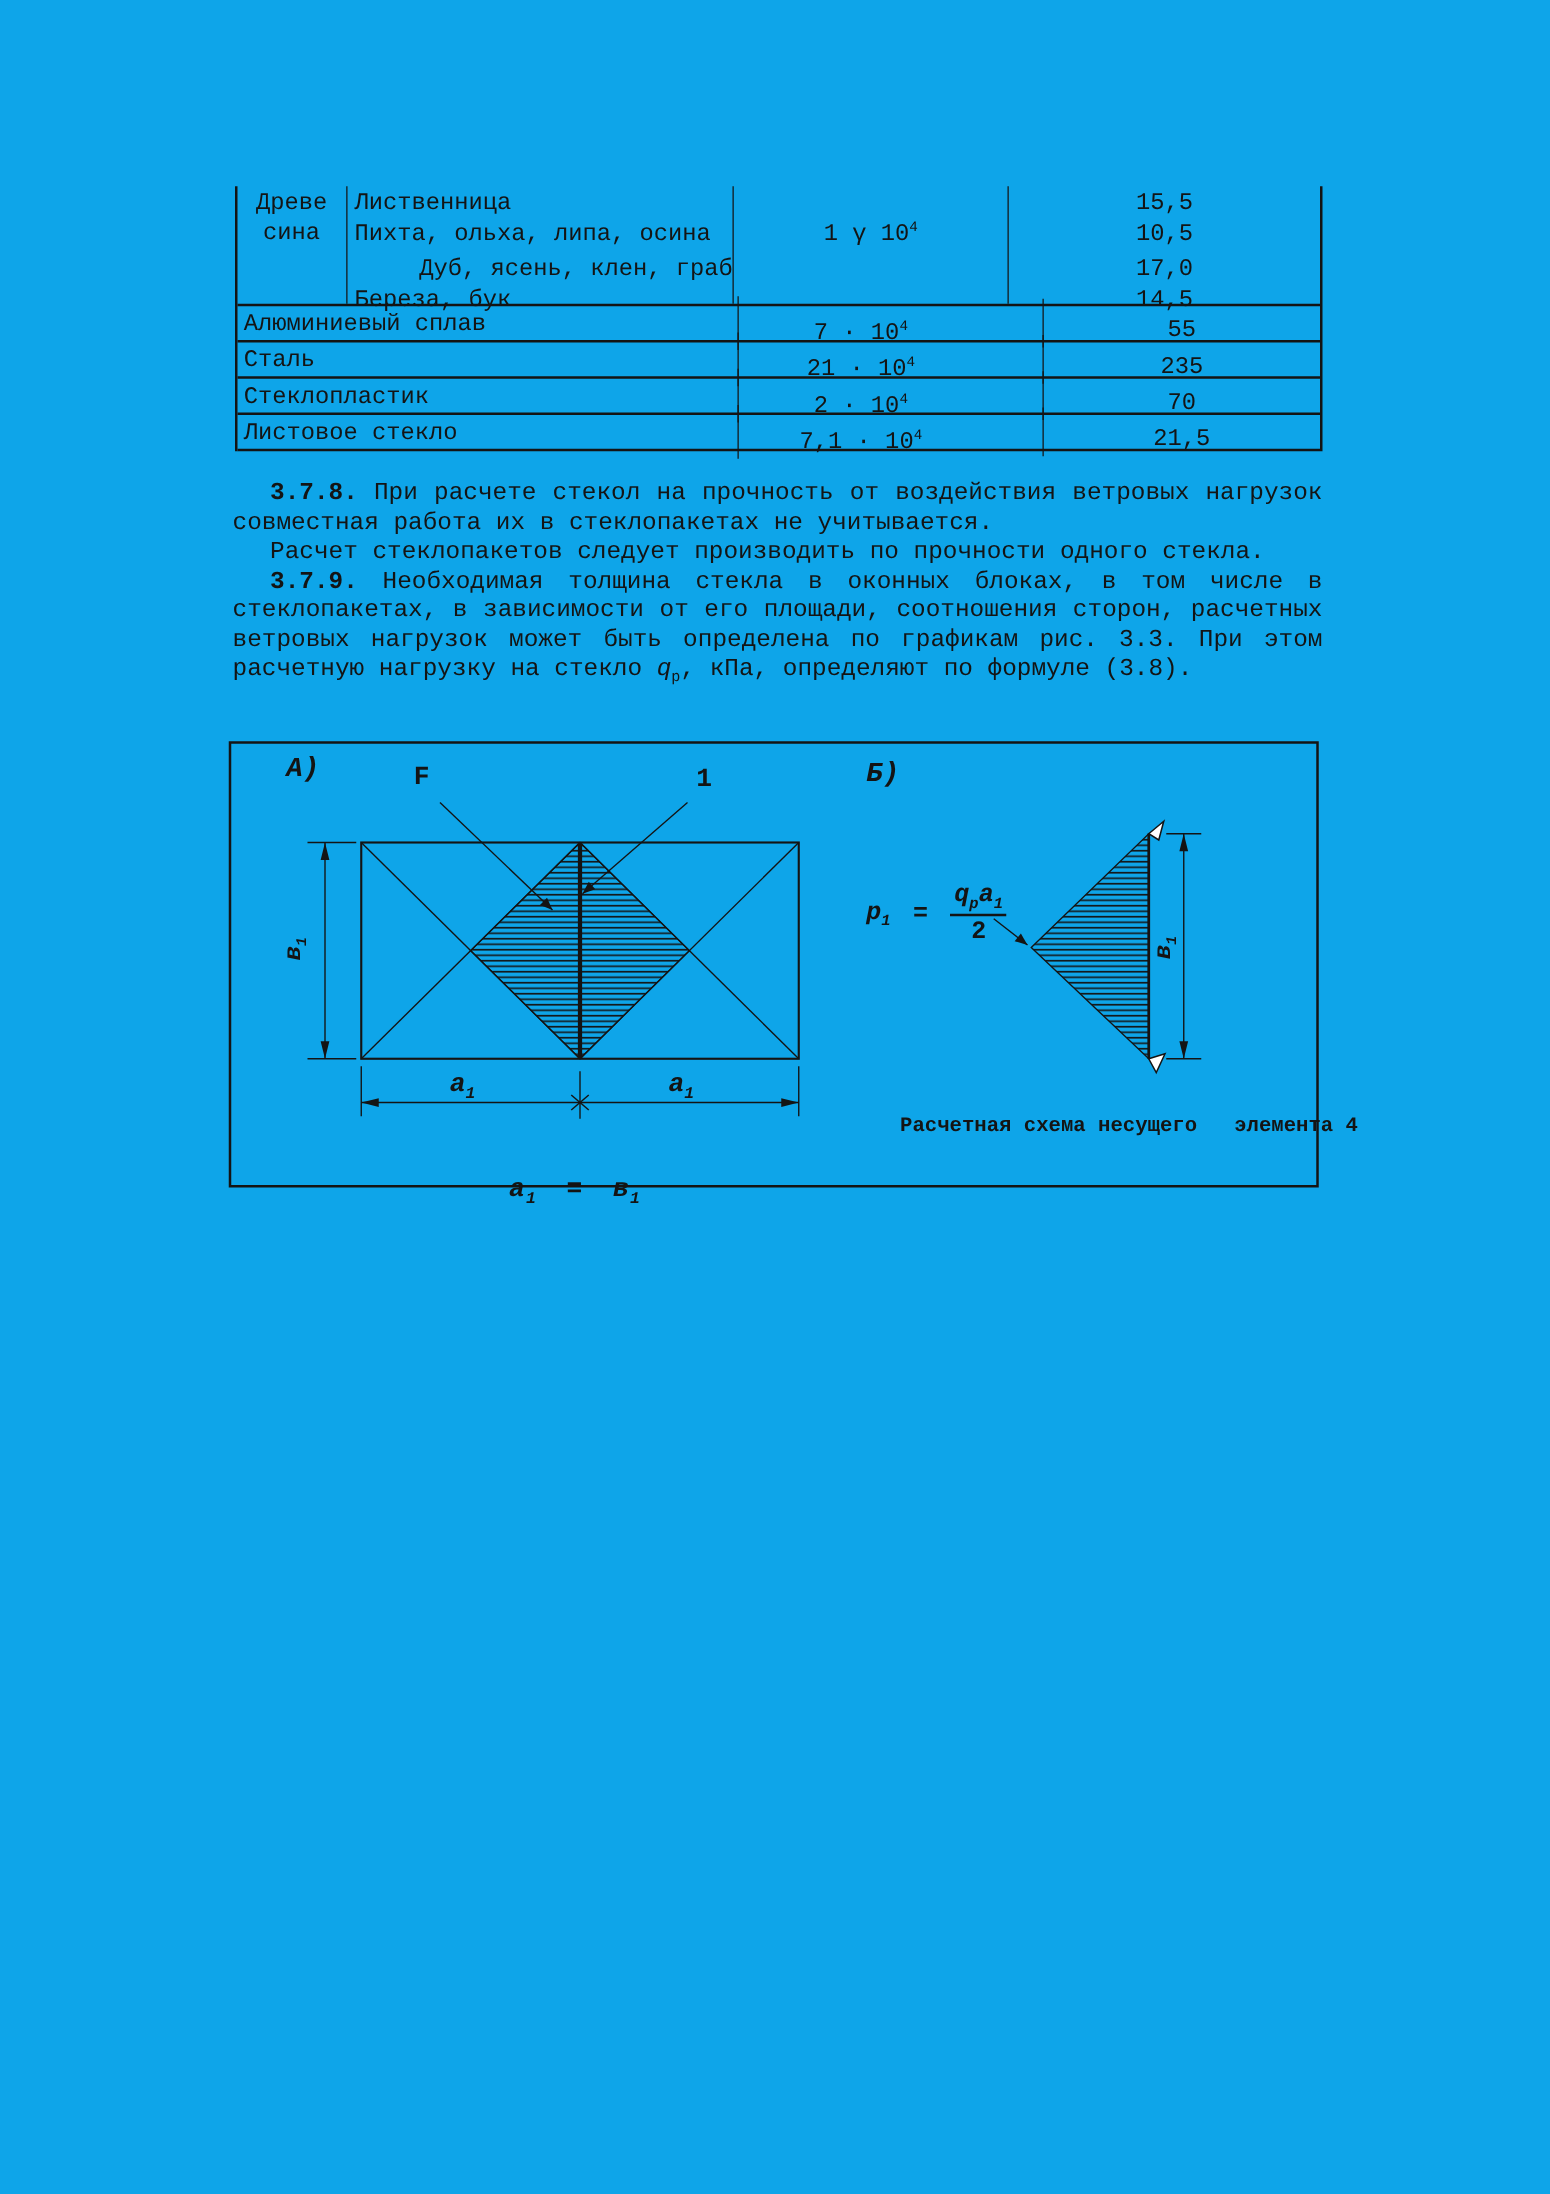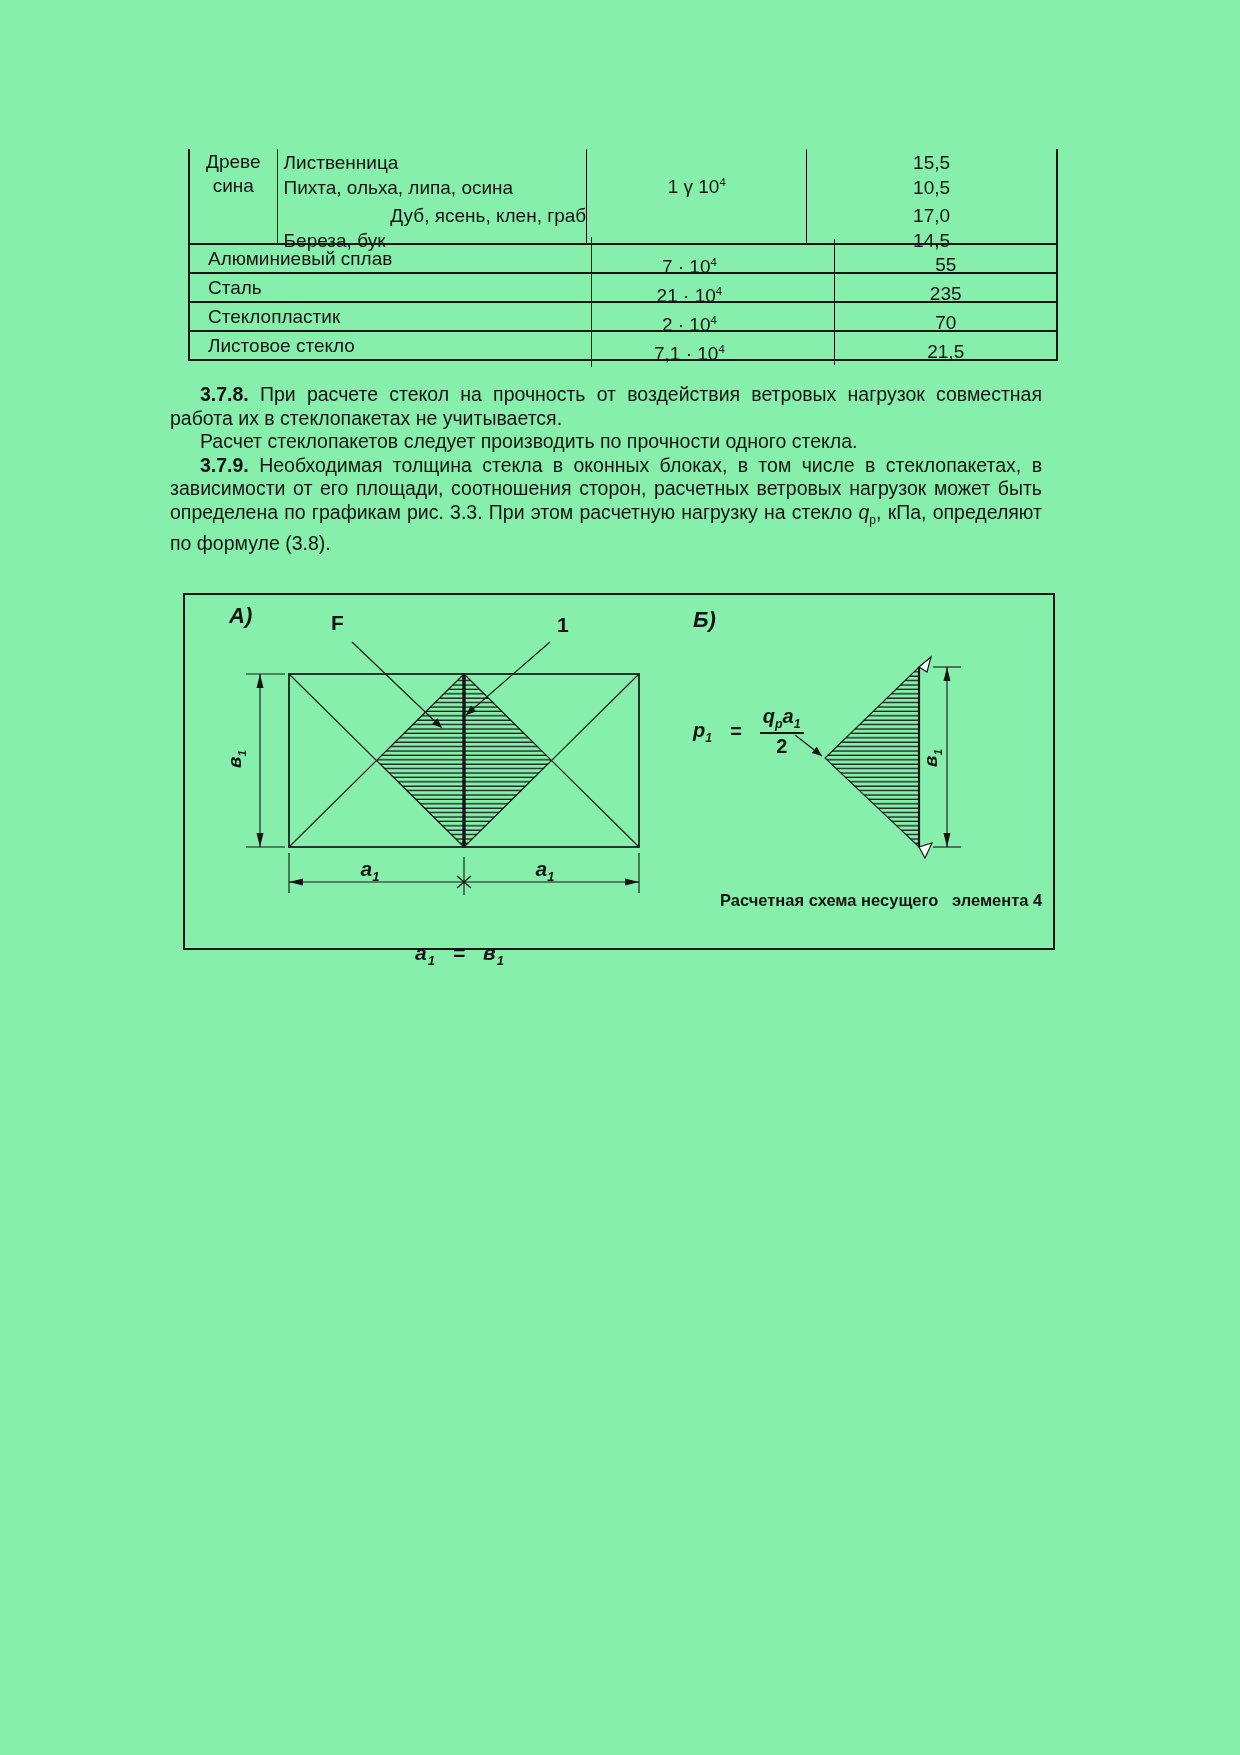--- a/index.html
+++ b/index.html
@@ -1,20 +1,20 @@
 <!DOCTYPE html>
 <html><head>
 <meta charset="utf-8">
 <style>
   html,body{margin:0;padding:0;background:#e8e8e8;}
   .page{
     position:relative;
     width:1240px;height:1755px;
-    background:#86efac;
-    font-family:Liberation Sans, sans-serif;
+    background:#0ea5e9;
+    font-family:Liberation Mono, monospace;
     color:#141414;
     overflow:hidden;
   }
 
   
   .doc-table{
     position:absolute;left:188px;top:149px;width:870px;
     border-left:2px solid #141414;border-right:2px solid #141414;
     box-sizing:border-box;
     font-size:19px;
@@ -23,28 +23,28 @@
   .t-row.wood{height:96px;}
   .t-row.simple{height:29px;align-items:center;}
   .cell{box-sizing:border-box;}
   .c-group{width:88px;border-right:1.5px solid #141414;text-align:center;line-height:24px;padding-top:1px;}
   .c-species{width:310px;padding-left:6px;line-height:25px;padding-top:1px;}
   .c-species .sp-line:nth-child(3){margin-top:3px;text-align:right;}
   .c-mod{width:221px;border-left:1.5px solid #141414;text-align:center;box-sizing:border-box;}
   .wood .c-mod{padding-top:27px;}
   .c-val{width:251px;border-left:1.5px solid #141414;text-align:center;line-height:25px;padding-top:1px;box-sizing:border-box;}
   .c-val .sp-line:nth-child(3){margin-top:3px;}
-  .c-mat{width:398px;padding-left:18px;}
+  .c-mat{width:398px;padding-left:5px;}
   .simple .c-mod,.simple .c-val{padding-top:12px;line-height:27px;margin-left:48px;}
   sup{font-size:0.6em;}
   sub{font-size:0.62em;}
 
   
   .text-block{
-    position:absolute;left:170px;top:383px;width:872px;
+    position:absolute;left:186px;top:383px;width:872px;
     font-size:19.5px;line-height:23.5px;text-align:justify;
   }
   .text-block p{margin:0;text-indent:30px;}
   .q-ital{font-style:italic;}
 
   
   .figure{
     position:absolute;left:183px;top:593px;width:872px;height:357px;
     border:2px solid #141414;box-sizing:border-box;
   }

